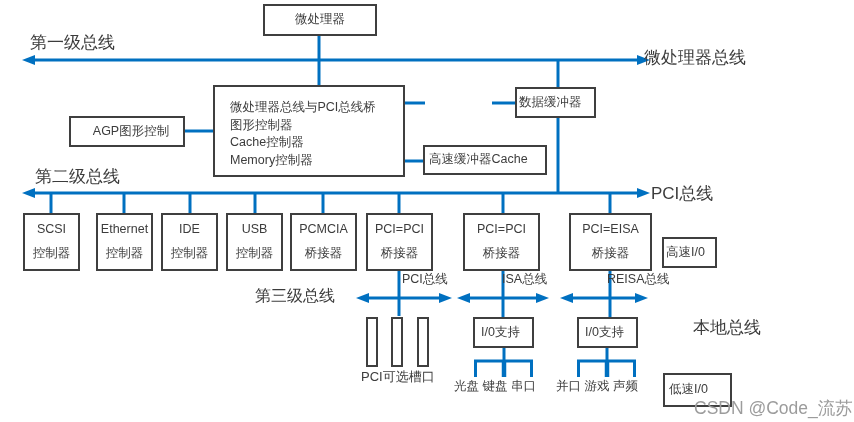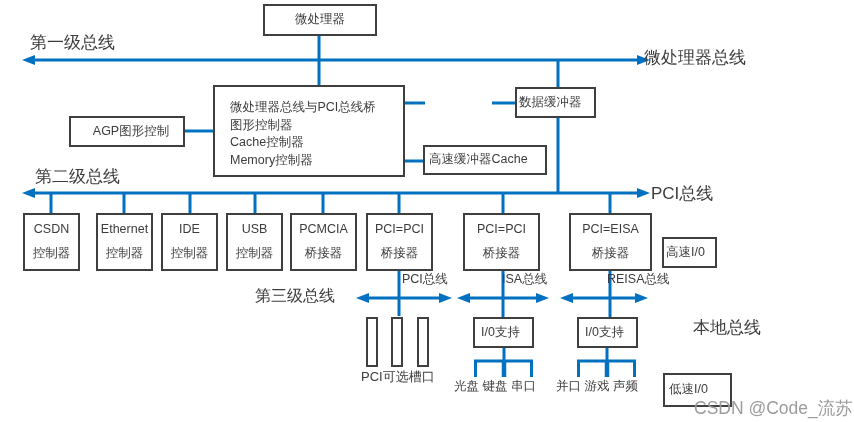--- a/index.html
+++ b/index.html
@@ -111,21 +111,21 @@
 
   <div class="box padL1" style="left:515px;top:87px;width:81px;height:31px;">
       <span>数据缓冲器</span>
     </div>
 
   <div class="box padL4" style="left:423px;top:145px;width:124px;height:30px;">
       <span>高速缓冲器Cache</span>
     </div>
 
   <div class="box dev" style="left:23px;width:57px;">
-    <span>CSDN</span>
+    <span>SCSI</span>
       <span>控制器</span>
     </div>
   <div class="box dev" style="left:96px;width:57px;">
     <span>Ethernet</span>
       <span>控制器</span>
     </div>
   <div class="box dev" style="left:161px;width:57px;">
     <span>IDE</span>
       <span>控制器</span>
     </div>

